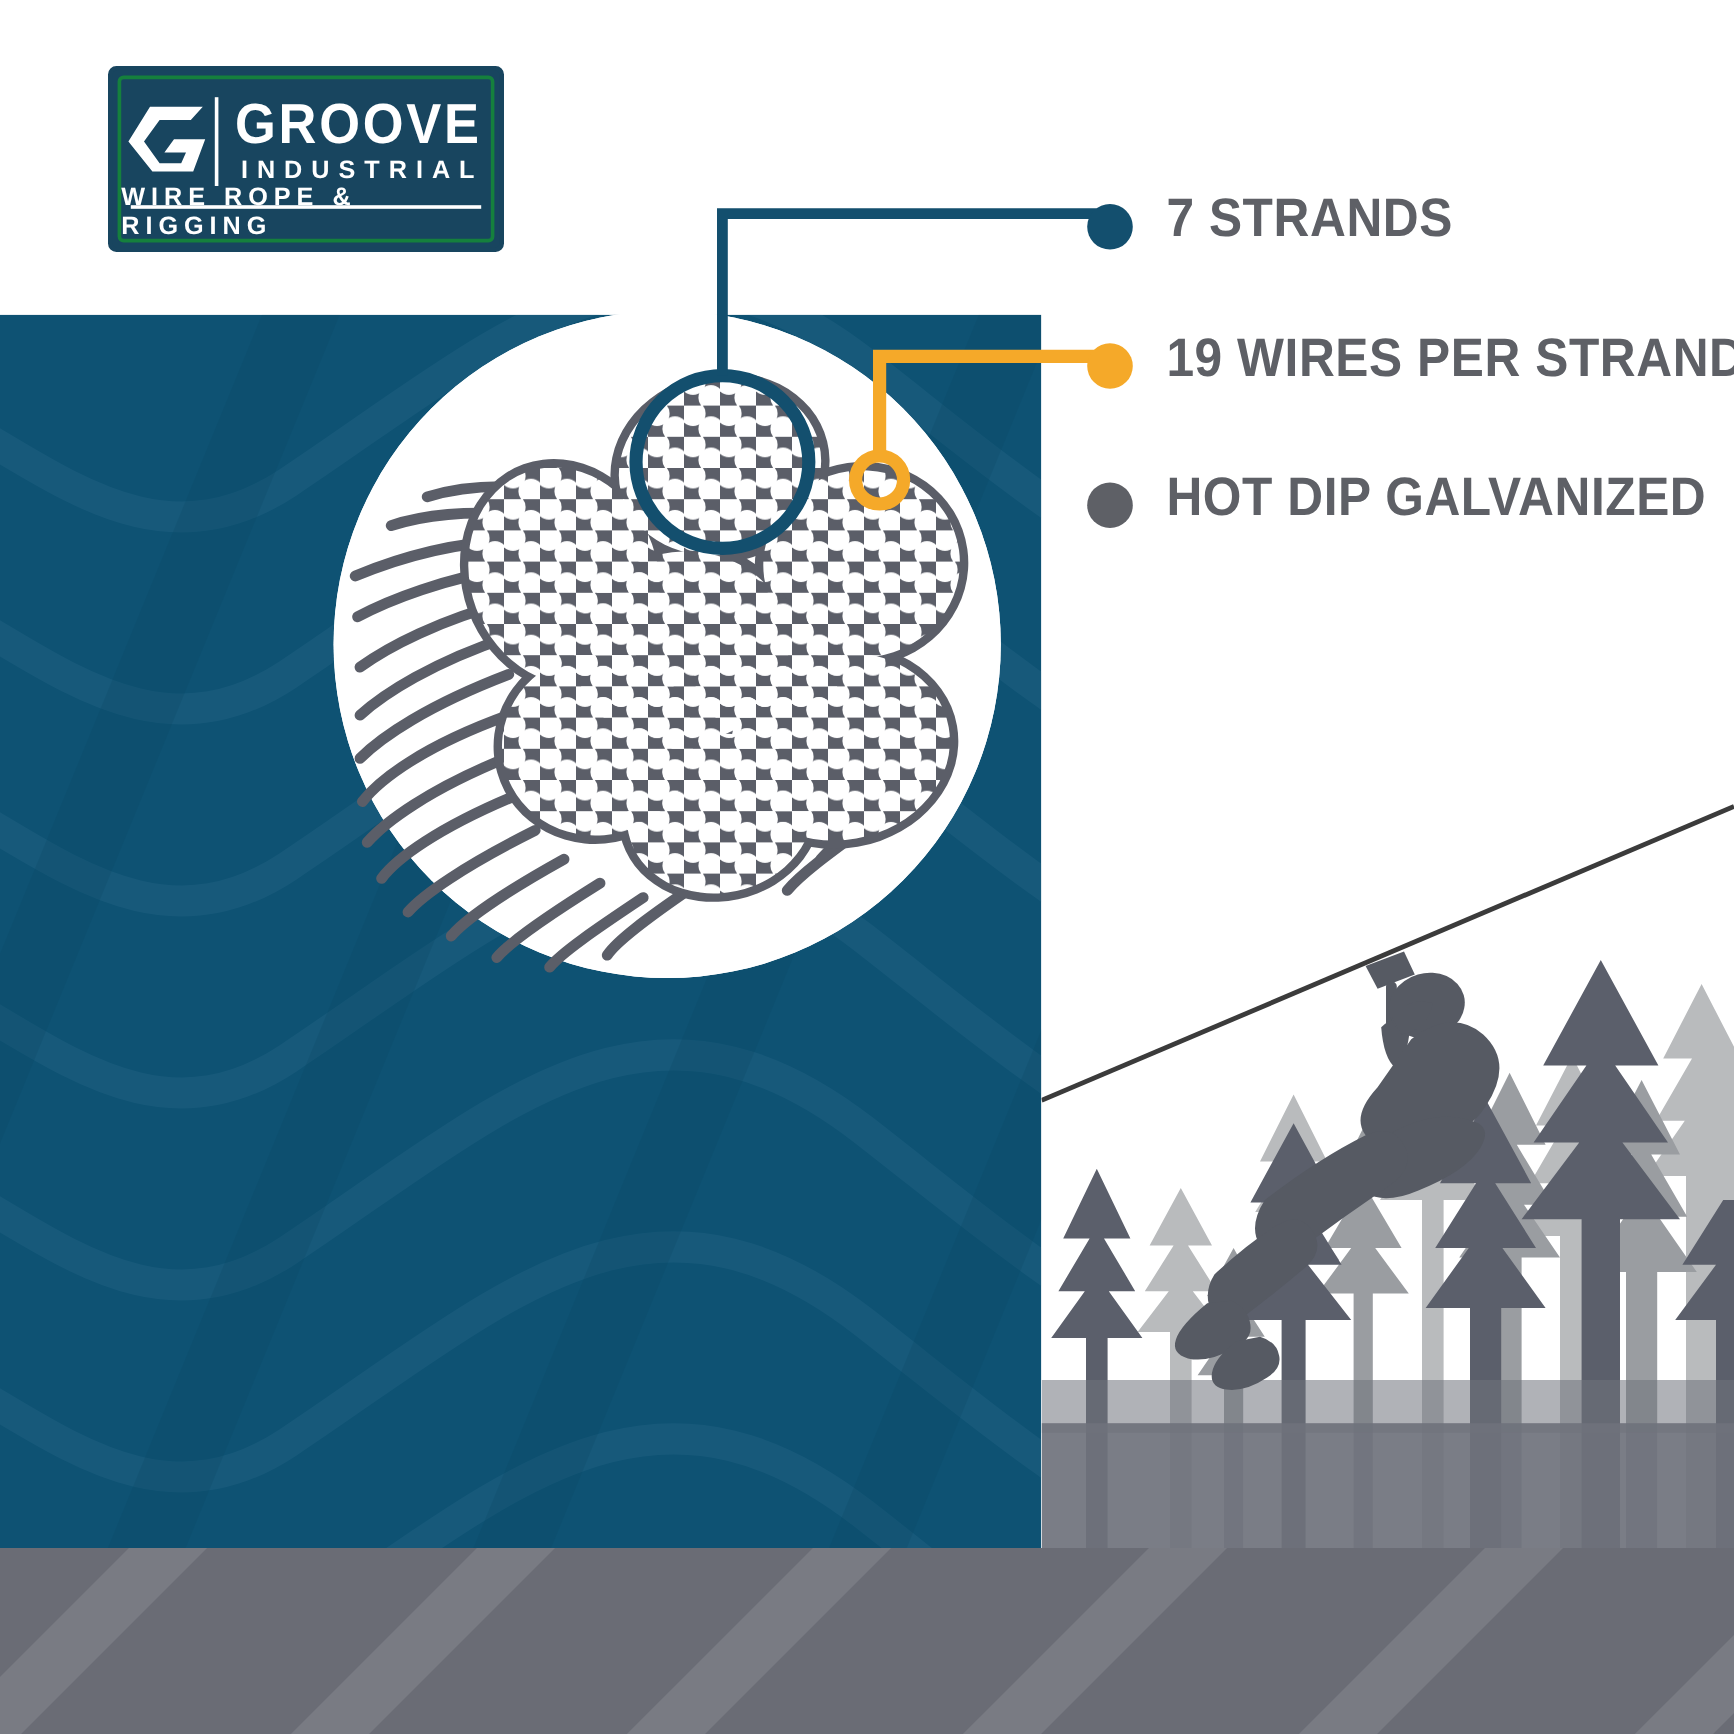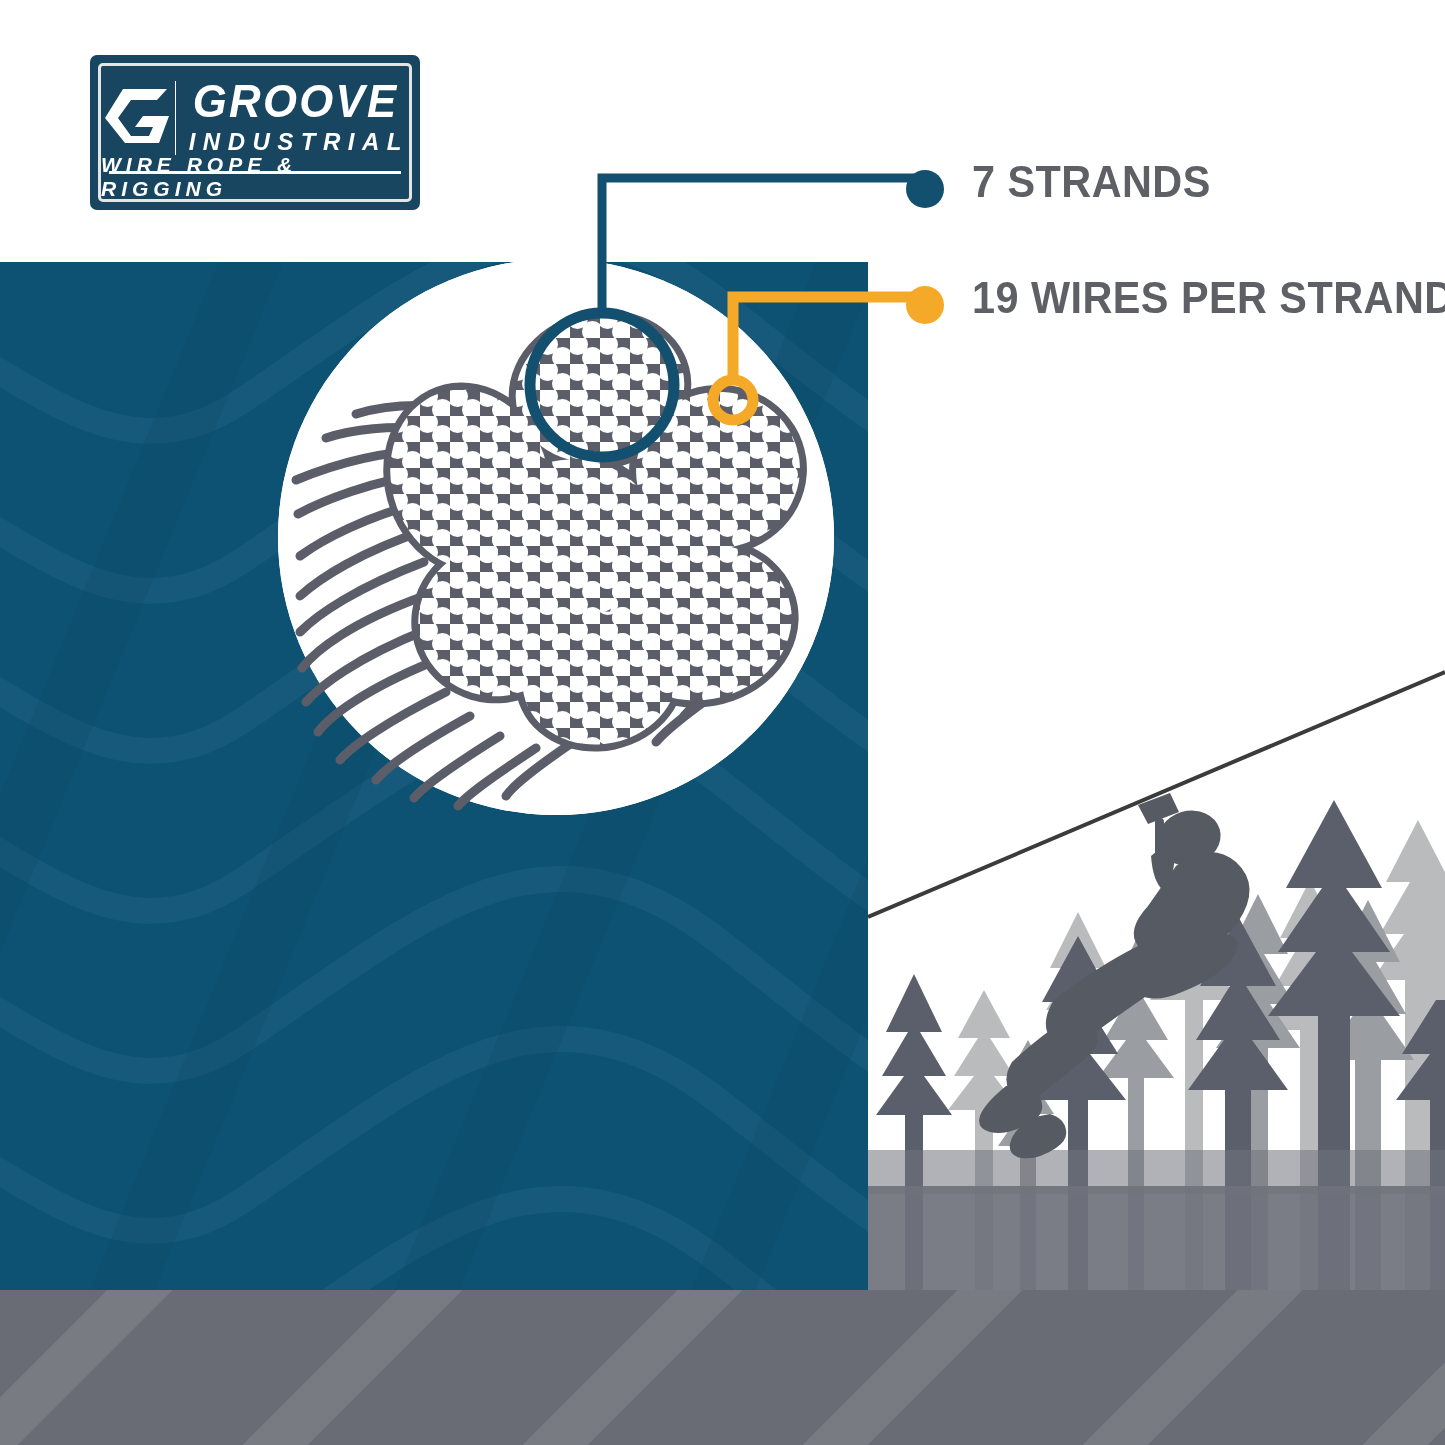--- a/index.html
+++ b/index.html
@@ -3,29 +3,29 @@
 <meta charset="utf-8">
 <style>
   html,body{margin:0;padding:0;background:#fff;}
   body{width:1445px;height:1445px;font-family:"Liberation Sans",sans-serif;}
   #stage{position:relative;width:1445px;height:1445px;overflow:hidden;background:#ffffff;}
 
   
   .logo-box{position:absolute;left:90px;top:55px;width:330px;height:155px;
             background:#18455f;border:4px solid #18455f;border-radius:7px;
             box-sizing:border-box;padding:4px;}
-  .logo-inner{position:absolute;inset:4px;border:3px solid #e5e5e5;border-radius:5px;box-sizing:border-box;font-style:italic;}
+  .logo-inner{position:absolute;inset:4px;border:3px solid #15803d;border-radius:5px;box-sizing:border-box;}
   .logo-top{position:absolute;left:0;right:0;top:0;height:103px;display:flex;align-items:center;}
   .logo-mark{width:108px;height:100%;display:flex;align-items:center;justify-content:center;}
   .logo-divider{width:3px;height:74px;background:#ffffff;}
   .logo-words{flex:1;display:flex;flex-direction:column;align-items:center;justify-content:center;padding-left:6px;}
   .logo-groove{color:#fff;font-weight:bold;font-size:47px;line-height:0.92;
                letter-spacing:2.5px;font-family:"Liberation Sans Narrow","Liberation Sans",sans-serif;
                transform:scaleX(0.93);transform-origin:center;}
-  .logo-industrial{color:#fff;font-weight:bold;font-size:24px;letter-spacing:7.5px;
+  .logo-industrial{color:#fff;font-weight:bold;font-size:21px;letter-spacing:7.5px;
                    margin-top:5px;padding-left:7px;text-align:center;}
   .logo-rule{position:absolute;left:8px;right:8px;top:105px;height:3px;background:#ffffff;}
   .logo-bottom{position:absolute;left:0;right:0;bottom:0;height:44px;display:flex;align-items:center;justify-content:flex-end;}
   .logo-tagline{color:#fff;font-weight:bold;font-size:21px;letter-spacing:5px;}
 
   
   .teal-panel{position:absolute;left:0;top:262px;width:868px;height:1028px;overflow:hidden;}
   .teal-panel svg{position:absolute;left:0;top:0;}
 
   
@@ -270,20 +270,24 @@
     <div class="callout-row">
       <span class="callout-dot" style="background:#134f6e"></span>
       <span class="callout-label">7 STRANDS</span>
     </div>
 
     <div class="callout-row">
       <span class="callout-dot" style="background:#f5a929"></span>
       <span class="callout-label">19 WIRES PER STRAND</span>
     </div>
 
+    <div class="callout-row">
+      <span class="callout-dot" style="background:#5e6066"></span>
+      <span class="callout-label">HOT DIP GALVANIZED</span>
+    </div>
 
   </div>
 
 
   <div class="bottom-bar">
     <svg width="1445" height="155" viewBox="0 0 1445 155" xmlns="http://www.w3.org/2000/svg">
       <rect x="0" y="0" width="1445" height="155" fill="#6a6c75"></rect>
       <g opacity="0.10" stroke="#ffffff" stroke-width="46" stroke-linecap="square">
         <line x1="-60" y1="200" x2="200" y2="-60"></line>
         <line x1="220" y1="210" x2="480" y2="-50"></line>

